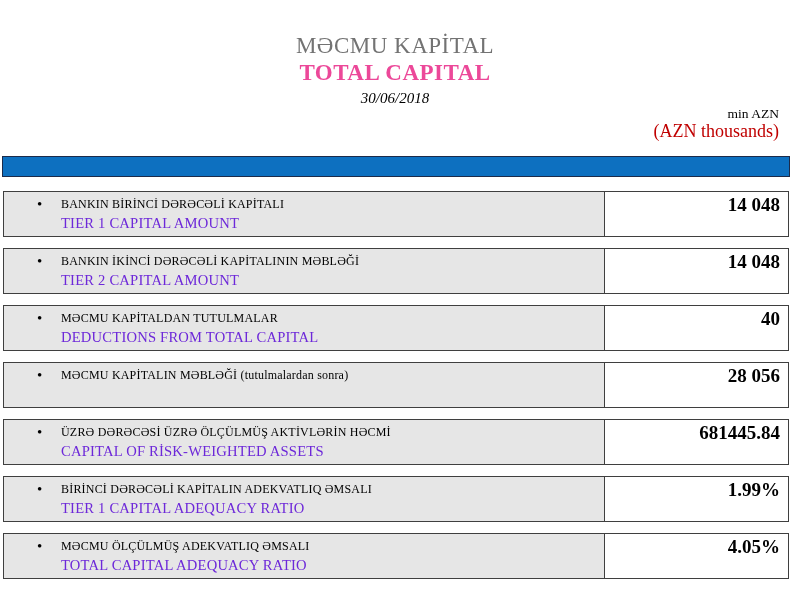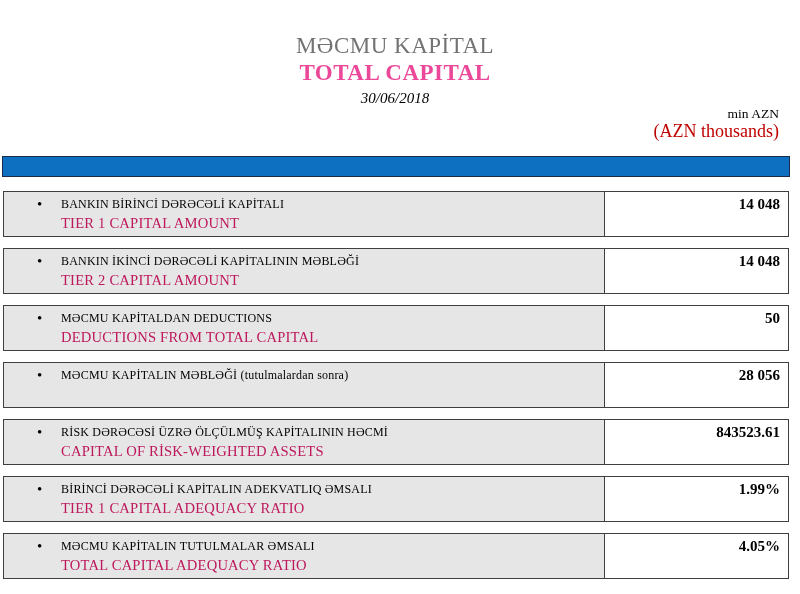--- a/index.html
+++ b/index.html
@@ -110,34 +110,34 @@
   .labels { flex: 1; }
   .label-az {
     font-size: 12px;
     color: #000000;
     line-height: 19px;
     letter-spacing: 0.2px;
     white-space: nowrap;
   }
   .label-en {
     font-size: 14.6px;
-    color: #be185d;
+    color: #6d28d9;
     line-height: 19px;
     letter-spacing: 0.2px;
     white-space: nowrap;
   }
   .cell-value {
     flex: 1;
     box-sizing: border-box;
     background: #ffffff;
     text-align: right;
     padding: 3px 8px 0 0;
   }
   .value-text {
-    font-size: 15px;
+    font-size: 19px;
     font-weight: bold;
     color: #000000;
     line-height: 19px;
   }
 </style>
 </head>
 <body>
 
 <div class="page">
 
@@ -179,72 +179,72 @@
       </div>
       <div class="cell-value">
         <span class="value-text">14 048</span>
       </div>
     </div>
 
     <div class="row">
       <div class="cell-label">
         <span class="bullet">•</span>
         <div class="labels">
-          <div class="label-az">MƏCMU KAPİTALDAN DEDUCTIONS</div>
+          <div class="label-az">MƏCMU KAPİTALDAN TUTULMALAR</div>
           <div class="label-en">DEDUCTIONS FROM TOTAL CAPITAL</div>
         </div>
       </div>
       <div class="cell-value">
-        <span class="value-text">50</span>
+        <span class="value-text">40</span>
       </div>
     </div>
 
     <div class="row">
       <div class="cell-label">
         <span class="bullet">•</span>
         <div class="labels">
           <div class="label-az">MƏCMU KAPİTALIN MƏBLƏĞİ (tutulmalardan sonra)</div>
         </div>
       </div>
       <div class="cell-value">
         <span class="value-text">28 056</span>
       </div>
     </div>
 
     <div class="row">
       <div class="cell-label">
         <span class="bullet">•</span>
         <div class="labels">
-          <div class="label-az">RİSK DƏRƏCƏSİ ÜZRƏ ÖLÇÜLMÜŞ KAPİTALININ HƏCMİ</div>
+          <div class="label-az">ÜZRƏ DƏRƏCƏSİ ÜZRƏ ÖLÇÜLMÜŞ AKTİVLƏRİN HƏCMİ</div>
           <div class="label-en">CAPITAL OF RİSK-WEIGHTED ASSETS</div>
         </div>
       </div>
       <div class="cell-value">
-        <span class="value-text">843523.61</span>
+        <span class="value-text">681445.84</span>
       </div>
     </div>
 
     <div class="row">
       <div class="cell-label">
         <span class="bullet">•</span>
         <div class="labels">
           <div class="label-az">BİRİNCİ DƏRƏCƏLİ KAPİTALIN ADEKVATLIQ ƏMSALI</div>
           <div class="label-en">TIER 1 CAPITAL ADEQUACY RATIO</div>
         </div>
       </div>
       <div class="cell-value">
         <span class="value-text">1.99%</span>
       </div>
     </div>
 
     <div class="row">
       <div class="cell-label">
         <span class="bullet">•</span>
         <div class="labels">
-          <div class="label-az">MƏCMU KAPİTALIN TUTULMALAR ƏMSALI</div>
+          <div class="label-az">MƏCMU ÖLÇÜLMÜŞ ADEKVATLIQ ƏMSALI</div>
           <div class="label-en">TOTAL CAPITAL ADEQUACY RATIO</div>
         </div>
       </div>
       <div class="cell-value">
         <span class="value-text">4.05%</span>
       </div>
     </div>
 
   </div>
 </div>

